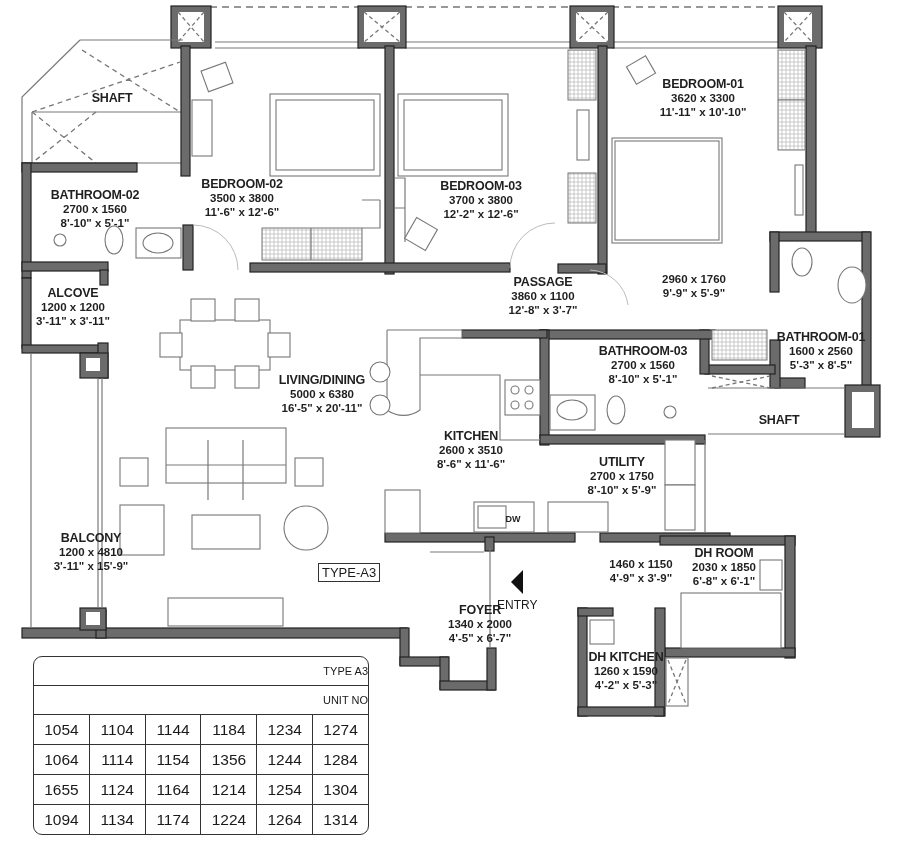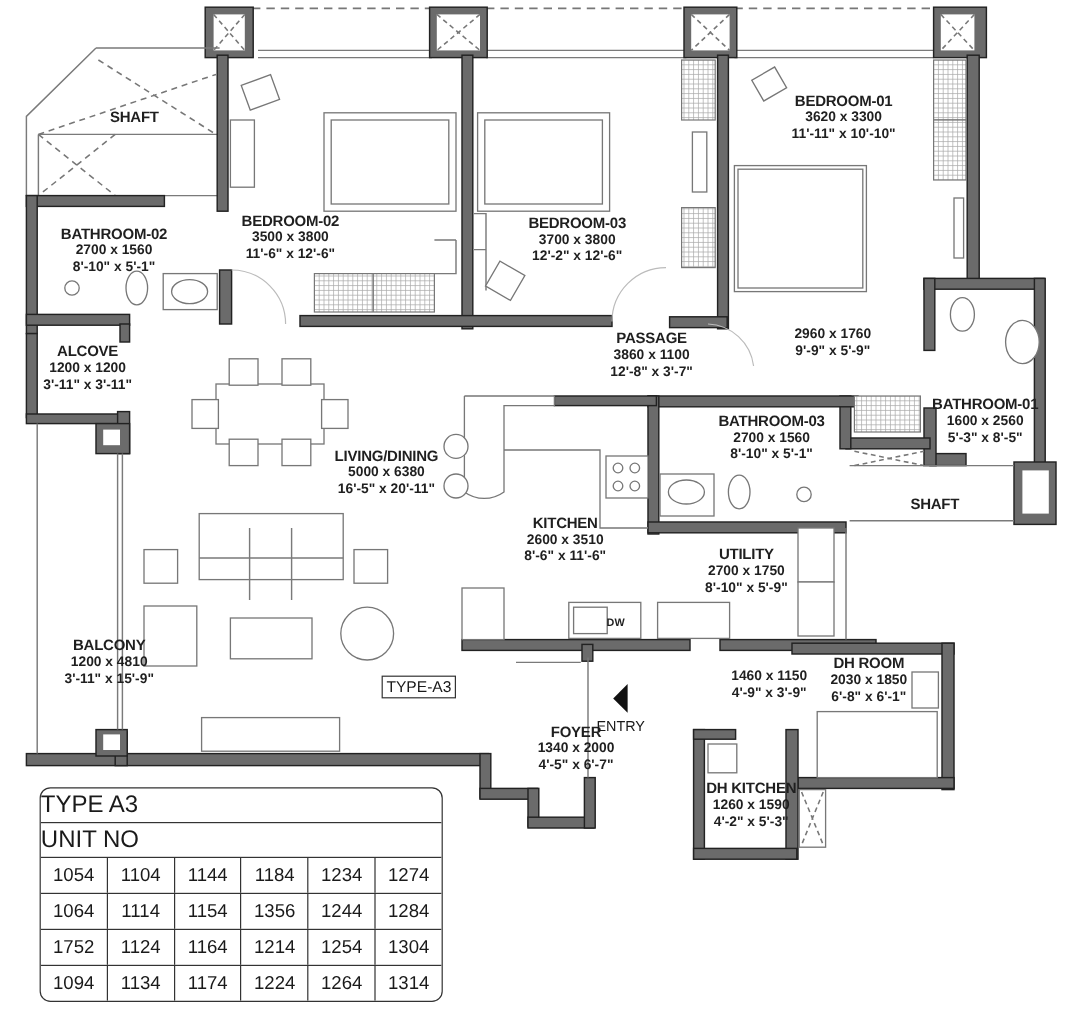--- a/index.html
+++ b/index.html
@@ -10,21 +10,21 @@
   .dash { fill: none; stroke: #777; stroke-width: 1.3; stroke-dasharray: 7 5; }
   .furn { fill: #fff; stroke: #777; stroke-width: 1.1; }
   .hatch { fill: url(#hatch); stroke: #777; stroke-width: 1; }
   .door { fill: none; stroke: #bbb; stroke-width: 1; }
   .lbl { position: absolute; text-align: center; font-size: 11.5px; line-height: 14px; color: #1f1f1f; white-space: nowrap; transform: translateX(-50%); font-weight: bold; }
   .lbl .name { font-size: 12.5px; letter-spacing: -0.2px; }
   .type-tag { position: absolute; left: 318px; top: 563px; border: 1px solid #333; padding: 1px 3px; font-size: 13px; line-height: 15px; }
   .entry { position: absolute; left: 497px; top: 570px; display: flex; align-items: center; gap: 4px; font-size: 12px; flex-direction: column; }
   .entry .arrow { width: 0; height: 0; border-top: 12px solid transparent; border-bottom: 12px solid transparent; border-right: 12px solid #111; }
   .unit-table { position: absolute; left: 33px; top: 656px; width: 334px; border: 1.5px solid #333; border-radius: 9px; overflow: hidden; background: #fff; }
-  .unit-table .hdr { height: 28px; line-height: 28px; text-align: left; font-size: 20px; border-bottom: 1.5px solid #333; }
+  .unit-table .hdr { height: 28px; line-height: 28px; text-align: right; font-size: 11px; border-bottom: 1.5px solid #333; }
   .unit-table .row { display: flex; height: 29px; border-bottom: 1.5px solid #333; }
   .unit-table .row:last-child { border-bottom: none; }
   .unit-table .cell { flex: 1; line-height: 29px; text-align: center; font-size: 15.5px; border-right: 1.5px solid #333; }
   .unit-table .cell:last-child { border-right: none; }
 </style>
 </head>
 <body>
 
 <svg id="plan" viewBox="0 0 900 845" xmlns="http://www.w3.org/2000/svg">
   <defs>
@@ -338,21 +338,21 @@
   </div>
   <div class="row">
     <div class="cell">1064</div>
     <div class="cell">1114</div>
     <div class="cell">1154</div>
     <div class="cell">1356</div>
     <div class="cell">1244</div>
     <div class="cell">1284</div>
   </div>
   <div class="row">
-    <div class="cell">1752</div>
+    <div class="cell">1655</div>
     <div class="cell">1124</div>
     <div class="cell">1164</div>
     <div class="cell">1214</div>
     <div class="cell">1254</div>
     <div class="cell">1304</div>
   </div>
   <div class="row">
     <div class="cell">1094</div>
     <div class="cell">1134</div>
     <div class="cell">1174</div>

